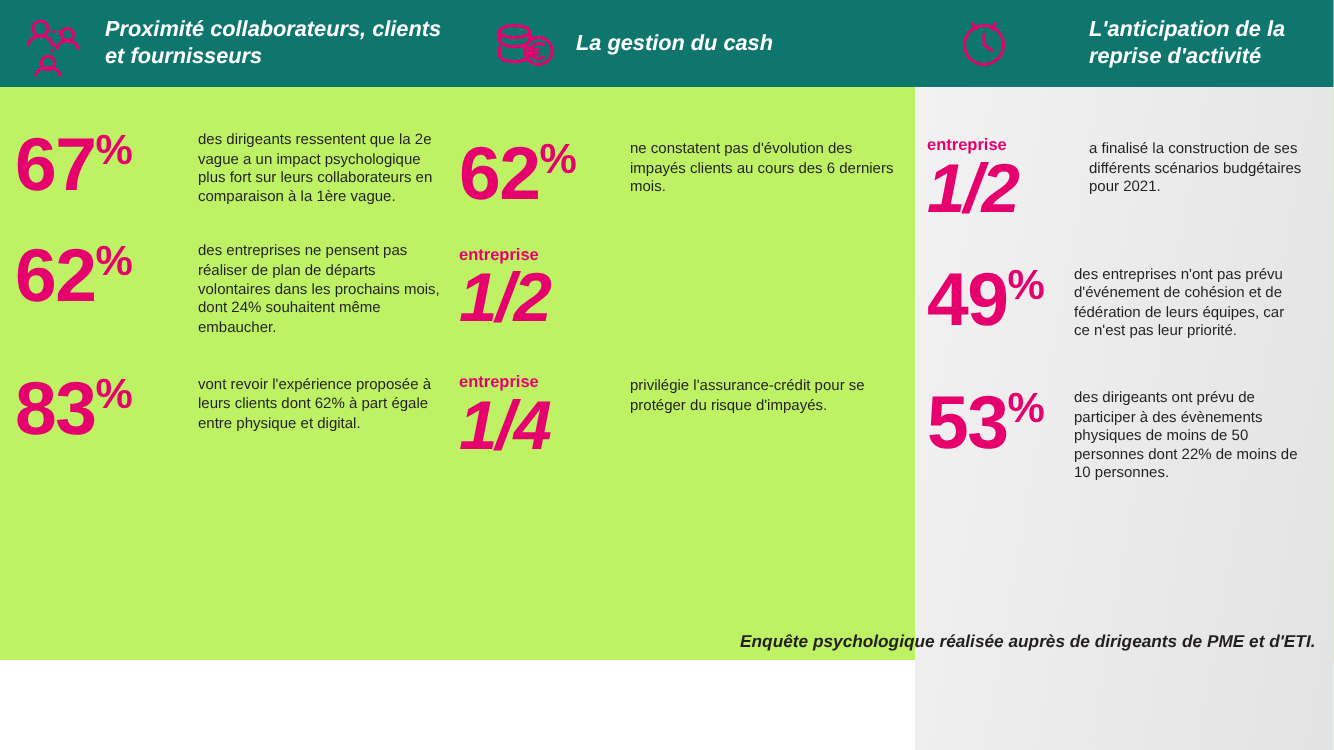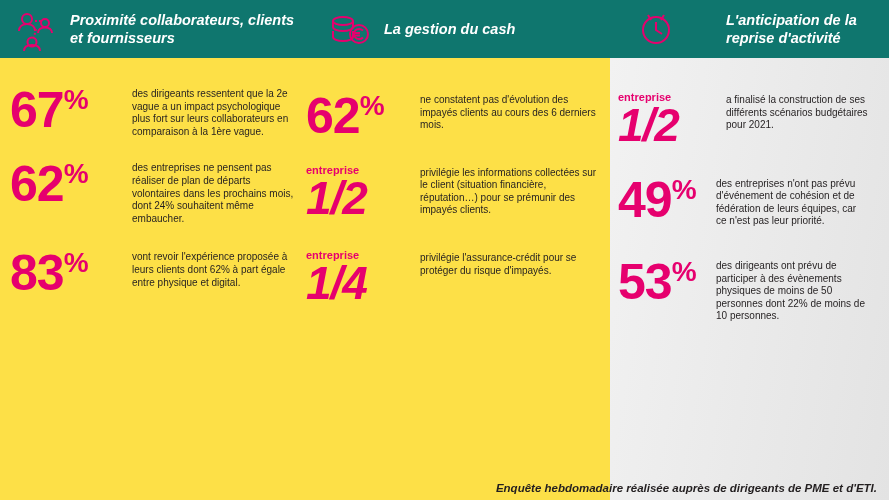--- a/index.html
+++ b/index.html
@@ -57,22 +57,22 @@
     line-height: 1.25;
   }
   .header-col.c2 .hdr-text,
   .header-col.c3 .hdr-text { }
 
   
   .body-area {
     position: absolute;
     top: 58px; left: 0;
     width: 889px;
-    height: 442px;
-    background: #fde047;
+    height: 382px;
+    background: #bef264;
   }
   
   .grey-wedge {
     position: absolute;
     top: 0;
     left: 610px;
     width: 279px;
     height: 442px;
     background: linear-gradient(100deg, #f2f2f2 0%, #ececec 40%, #e3e3e3 100%);
   }
@@ -271,21 +271,20 @@
           <div class="stat-txt">ne constatent pas d'évolution des impayés clients au cours des 6 derniers mois.</div>
         </div>
 
         <div class="stat c2-s2">
           <div class="stat-fig">
             <div class="fig-frac-wrap">
               <div class="fig-frac-label">entreprise</div>
               <div class="fig-frac">1/2</div>
             </div>
           </div>
-          <div class="stat-txt">privilégie les informations collectées sur le client (situation financière, réputation…) pour se prémunir des impayés clients.</div>
         </div>
 
         <div class="stat c2-s3">
           <div class="stat-fig">
             <div class="fig-frac-wrap">
               <div class="fig-frac-label">entreprise</div>
               <div class="fig-frac">1/4</div>
             </div>
           </div>
           <div class="stat-txt">privilégie l'assurance-crédit pour se protéger du risque d'impayés.</div>
@@ -316,16 +315,16 @@
           <div class="stat-fig fig-pct">
             <span>53</span><span class="pct-sign">%</span>
           </div>
           <div class="stat-txt">des dirigeants ont prévu de participer à des évènements physiques de moins de 50 personnes dont 22% de moins de 10 personnes.</div>
         </div>
 
       </div>
 
     </div>
 
-    <div class="footnote">Enquête hebdomadaire réalisée auprès de dirigeants de PME et d'ETI.</div>
+    <div class="footnote">Enquête psychologique réalisée auprès de dirigeants de PME et d'ETI.</div>
   </div>
 
 </div>
 
 </body></html>

